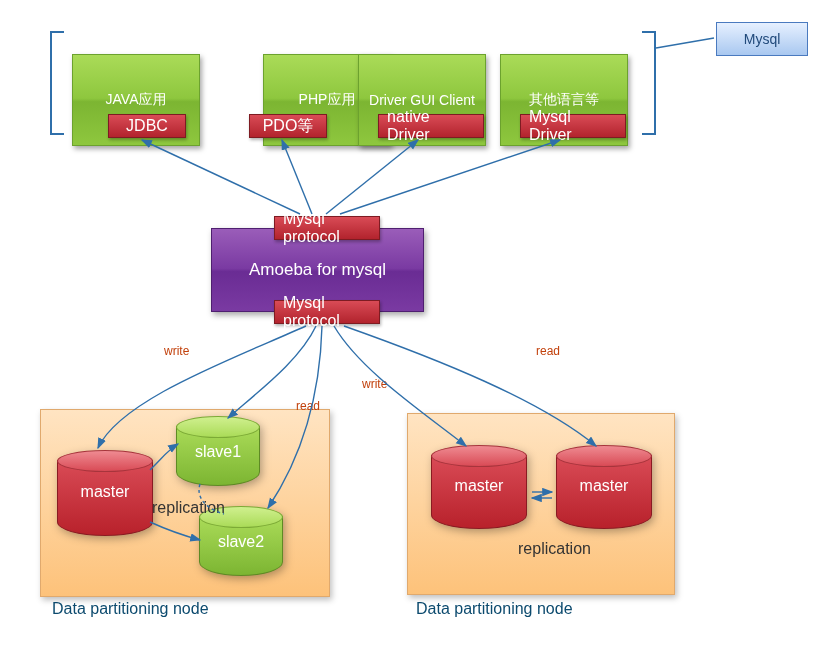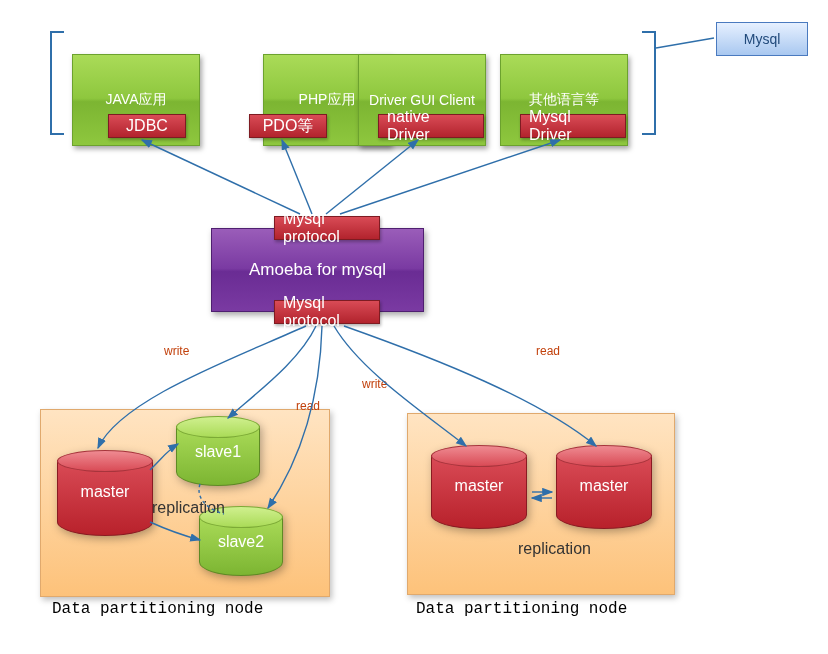--- a/index.html
+++ b/index.html
@@ -69,22 +69,21 @@
   .partition {
     position: absolute;
     background: linear-gradient(to bottom, #ffe4c2 0%, #fdc27a 100%);
     border: 1px solid #e0a96d;
     box-shadow: 2px 3px 6px rgba(0,0,0,.25);
   }
 
   .partition-label {
     position: absolute;
     font-size: 16px;
-    color: #000000;
-    font-family: Liberation Mono, monospace;
+    color: #0c4a6e;
   }
 
   .cyl {
     position: absolute;
     color: #fff;
     font-size: 16px;
     text-align: center;
     filter: drop-shadow(2px 3px 4px rgba(0,0,0,.3));
   }
   .cyl .body {

